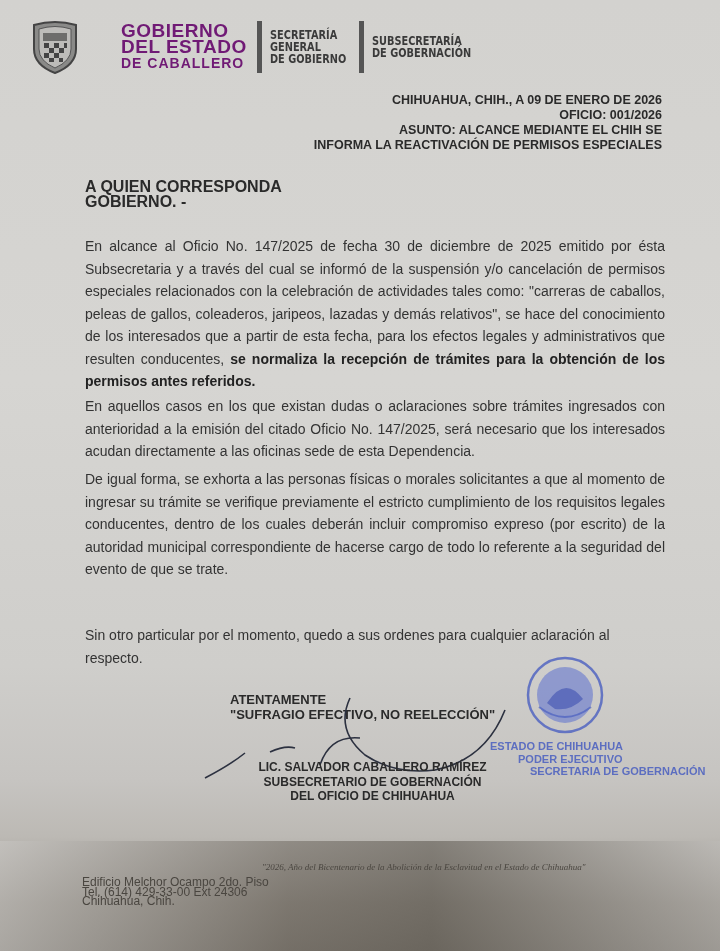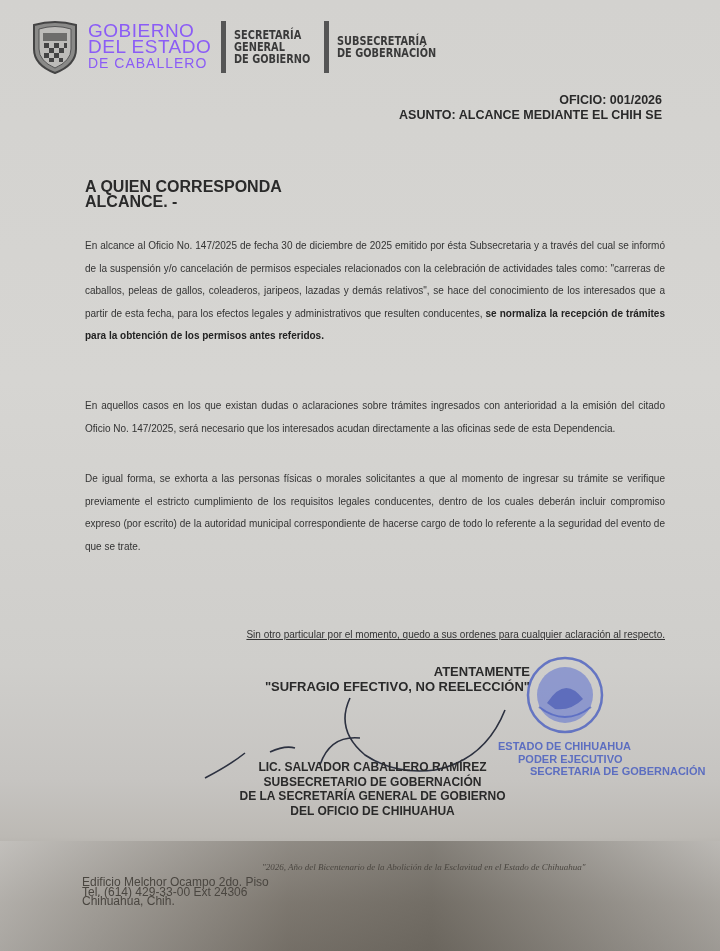--- a/index.html
+++ b/index.html
@@ -8,39 +8,39 @@
     font-family: "Liberation Sans", sans-serif; color: #2a2a2a;
     background: linear-gradient(180deg, #d3d2cf 0%, #d6d5d2 40%, #cfcecb 70%, #c6c4c1 82%, #bcb9b4 88%, #8f8a82 95%, #7c776f 100%);
   }
   .shade {
     position: absolute; left: 0; right: 0; bottom: 0; height: 110px;
     background: linear-gradient(90deg, rgba(200,198,195,0.6) 0%, rgba(110,104,96,0.55) 40%, rgba(95,90,82,0.6) 60%, rgba(190,188,185,0.5) 100%);
     pointer-events: none;
   }
   .header { position: absolute; left: 30px; top: 16px; height: 62px; display: flex; align-items: center; }
   .shield { width: 50px; height: 56px; margin-right: 8px; }
-  .gob { font-weight: normal; color: #8b5cf6; line-height: 16px; }
+  .gob { font-weight: bold; color: #701a75; line-height: 16px; margin-left: 33px; }
   .gob .l1, .gob .l2 { font-size: 19px; letter-spacing: 0.5px; }
   .gob .l3 { font-size: 14px; letter-spacing: 1px; }
   .vbar { width: 5px; height: 52px; background: #555; margin: 0 8px 0 10px; }
   .sec { font-family: "DejaVu Sans", sans-serif; font-weight: bold; font-size: 11.5px; line-height: 12px; color: #3a3a3a; transform: scaleX(0.85); transform-origin: left; }
   .sec2 { margin-left: -6px; }
   .refs { position: absolute; right: 58px; top: 93px; text-align: right; font-weight: bold; font-size: 12.5px; line-height: 15px; color: #2a2a2a; }
   .salute { position: absolute; left: 85px; top: 179px; font-weight: bold; font-size: 16px; line-height: 15px; }
-  .body-text { position: absolute; left: 85px; width: 580px; font-size: 10px; line-height: 22.5px; text-align: justify; color: #333; }
+  .body-text { position: absolute; left: 85px; width: 580px; font-size: 14px; line-height: 22.5px; text-align: justify; color: #333; }
   .p1 { top: 235px; }
   .p2 { top: 395px; }
   .p3 { top: 468px; }
   .p4 { top: 624px; }
   b { color: #222; }
-  .closing { position: absolute; left: 230px; top: 664px; width: 300px; text-align: right; font-weight: bold; font-size: 13px; line-height: 15px; }
+  .closing { position: absolute; left: 230px; top: 692px; width: 300px; text-align: left; font-weight: bold; font-size: 13px; line-height: 15px; }
   .signer { position: absolute; left: 205px; top: 760px; width: 335px; text-align: center; font-weight: bold; font-size: 12px; line-height: 14.5px; }
   .seal { position: absolute; left: 525px; top: 655px; width: 80px; height: 80px; }
   .seal-text { position: absolute; left: 490px; top: 740px; font-weight: bold; font-size: 11px; line-height: 12.5px; color: #4a5fc0; opacity: 0.85; }
-  .seal-text .s1 { margin-left: 8px; }
+  .seal-text .s1 { }
   .seal-text .s2 { margin-left: 28px; }
   .seal-text .s3 { margin-left: 40px; }
   .signature { position: absolute; left: 195px; top: 690px; width: 330px; height: 120px; pointer-events: none; }
   .motto { position: absolute; left: 262px; top: 862px; font-family: "Liberation Serif", serif; font-style: italic; font-size: 9px; color: #4a4640; }
   .address { position: absolute; left: 82px; top: 878px; font-size: 12px; line-height: 9.5px; color: #4a4640; }
 </style>
 </head>
 <body>
 
 <div class="header">
@@ -72,35 +72,37 @@
     <div>DE GOBIERNO</div>
   </div>
   <div class="vbar" style="margin-left:0;"></div>
   <div class="sec sec2" style="margin-left:0;">
     <div>SUBSECRETARÍA</div>
     <div>DE GOBERNACIÓN</div>
   </div>
 </div>
 
 <div class="refs">
+  <div>CHIHUAHUA, CHIH., A 09 DE ENERO DE 2026</div>
   <div>OFICIO: 001/2026</div>
   <div>ASUNTO: ALCANCE MEDIANTE EL CHIH SE</div>
+  <div>INFORMA LA REACTIVACIÓN DE PERMISOS ESPECIALES</div>
 </div>
 
 <div class="salute">
   <div>A QUIEN CORRESPONDA</div>
-  <div>ALCANCE. -</div>
+  <div>GOBIERNO. -</div>
 </div>
 
 <div class="body-text p1">
   <span>En alcance al Oficio No. 147/2025 de fecha 30 de diciembre de 2025 emitido por ésta Subsecretaria y a través del cual se informó de la suspensión y/o cancelación de permisos especiales relacionados con la celebración de actividades tales como: "carreras de caballos, peleas de gallos, coleaderos, jaripeos, lazadas y demás relativos", se hace del conocimiento de los interesados que a partir de esta fecha, para los efectos legales y administrativos que resulten conducentes, </span><b>se normaliza la recepción de trámites para la obtención de los permisos antes referidos.</b>
 </div>
 <div class="body-text p2">En aquellos casos en los que existan dudas o aclaraciones sobre trámites ingresados con anterioridad a la emisión del citado Oficio No. 147/2025, será necesario que los interesados acudan directamente a las oficinas sede de esta Dependencia.</div>
 <div class="body-text p3">De igual forma, se exhorta a las personas físicas o morales solicitantes a que al momento de ingresar su trámite se verifique previamente el estricto cumplimiento de los requisitos legales conducentes, dentro de los cuales deberán incluir compromiso expreso (por escrito) de la autoridad municipal correspondiente de hacerse cargo de todo lo referente a la seguridad del evento de que se trate.</div>
-<div class="body-text p4" style="text-align:right;text-decoration:underline;">Sin otro particular por el momento, quedo a sus ordenes para cualquier aclaración al respecto.</div>
+<div class="body-text p4" style="text-align:left;">Sin otro particular por el momento, quedo a sus ordenes para cualquier aclaración al respecto.</div>
 
 <div class="closing">
   <div>ATENTAMENTE</div>
   <div>"SUFRAGIO EFECTIVO, NO REELECCIÓN"</div>
 </div>
 
 <svg class="seal" viewBox="0 0 80 80">
   <circle cx="40" cy="40" r="37" fill="none" stroke="#4a5fc0" stroke-width="2.5" opacity="0.8"></circle>
   <circle cx="40" cy="40" r="28" fill="#5b6fcf" opacity="0.55"></circle>
   <path d="M22 48 Q40 20 58 44 Q46 56 30 54 Z" fill="#3d50b0" opacity="0.6"></path>
@@ -116,21 +118,20 @@
 <svg class="signature" viewBox="0 0 330 120">
   <path d="M155 8 Q140 40 170 65 Q200 85 240 80 Q290 70 310 20" fill="none" stroke="#2c3140" stroke-width="1.6"></path>
   <path d="M125 75 Q135 45 165 48" fill="none" stroke="#2c3140" stroke-width="1.6"></path>
   <path d="M75 62 Q90 55 100 58" fill="none" stroke="#2c3140" stroke-width="1.6"></path>
   <path d="M10 88 Q35 75 50 63" fill="none" stroke="#2c3140" stroke-width="1.6"></path>
 </svg>
 
 <div class="signer">
   <div>LIC. SALVADOR CABALLERO RAMÍREZ</div>
   <div>SUBSECRETARIO DE GOBERNACIÓN</div>
-  <div>DE LA SECRETARÍA GENERAL DE GOBIERNO</div>
   <div>DEL OFICIO DE CHIHUAHUA</div>
 </div>
 
 <div class="shade"></div>
 
 <div class="motto">"2026, Año del Bicentenario de la Abolición de la Esclavitud en el Estado de Chihuahua"</div>
 <div class="address">
   <div>Edificio Melchor Ocampo 2do. Piso</div>
   <div>Tel. (614) 429-33-00 Ext 24306</div>
   <div>Chihuahua, Chih.</div>

